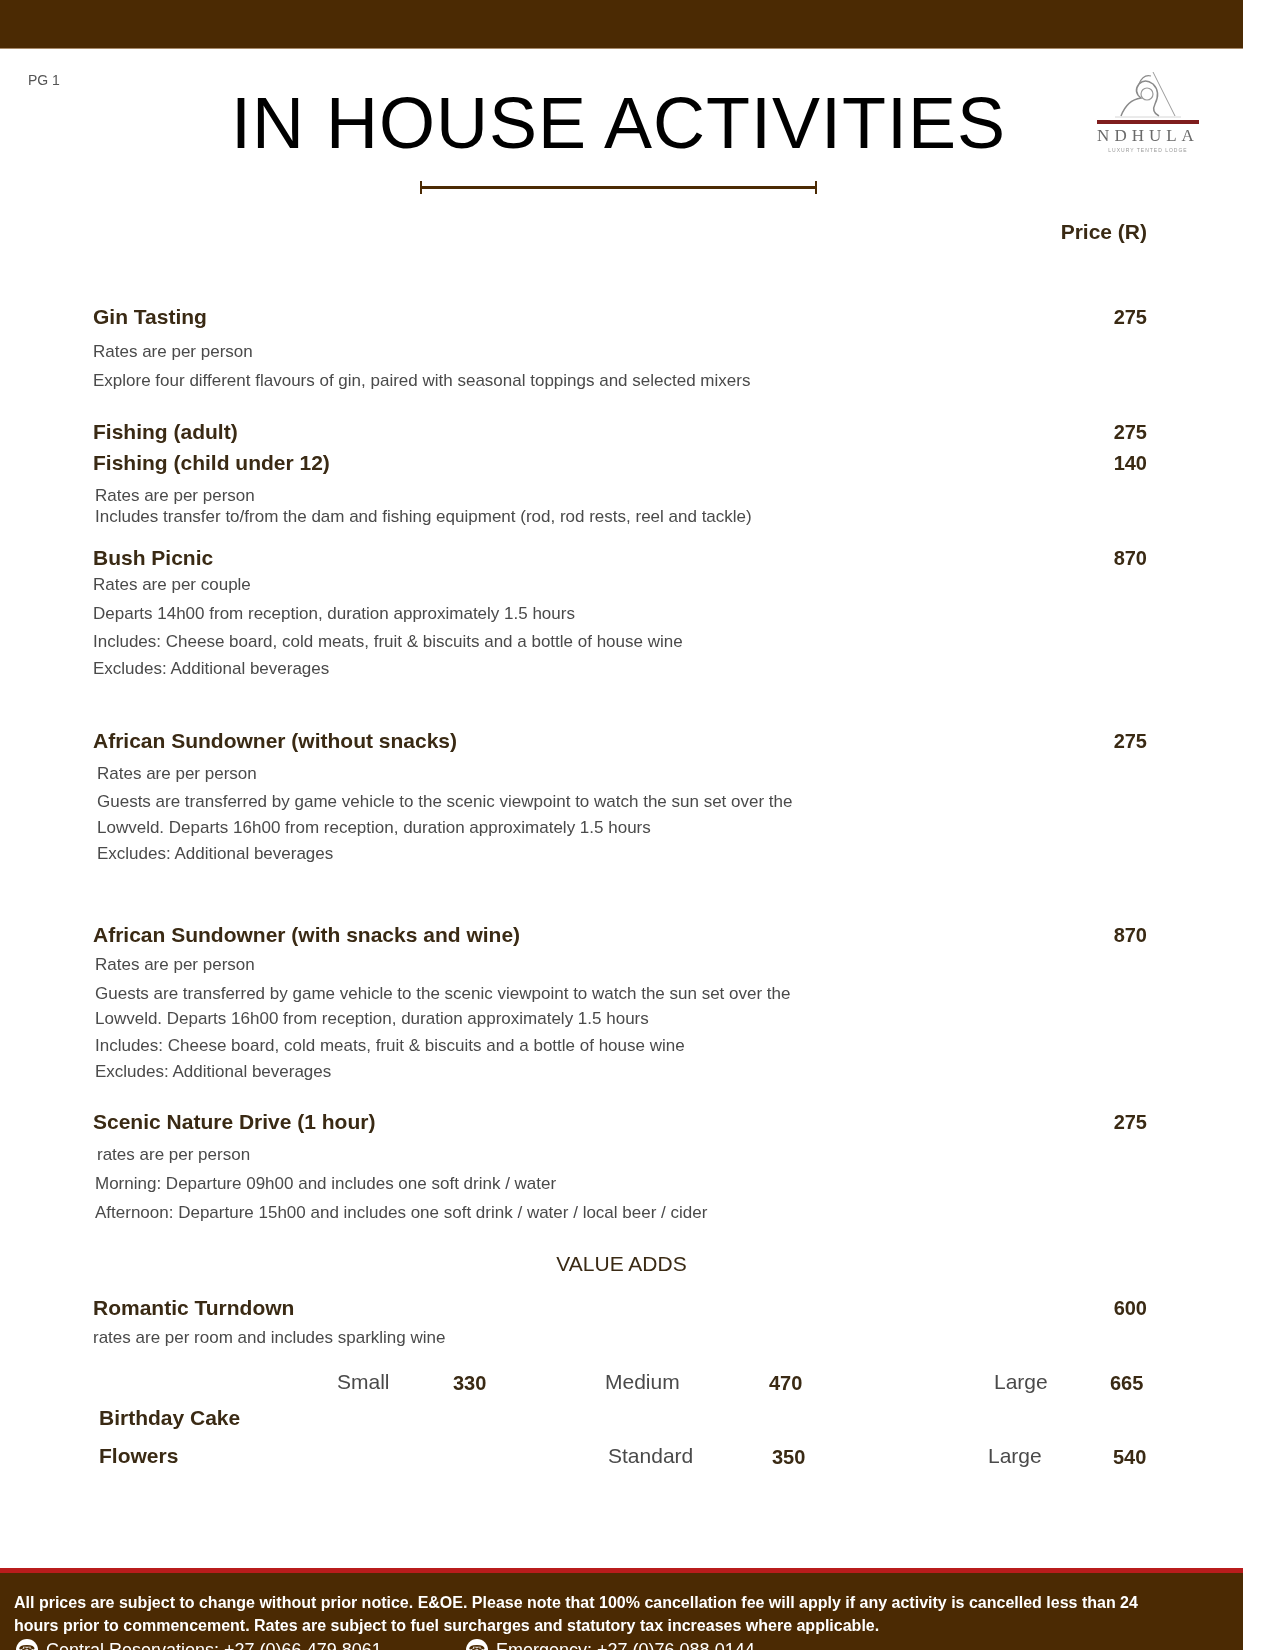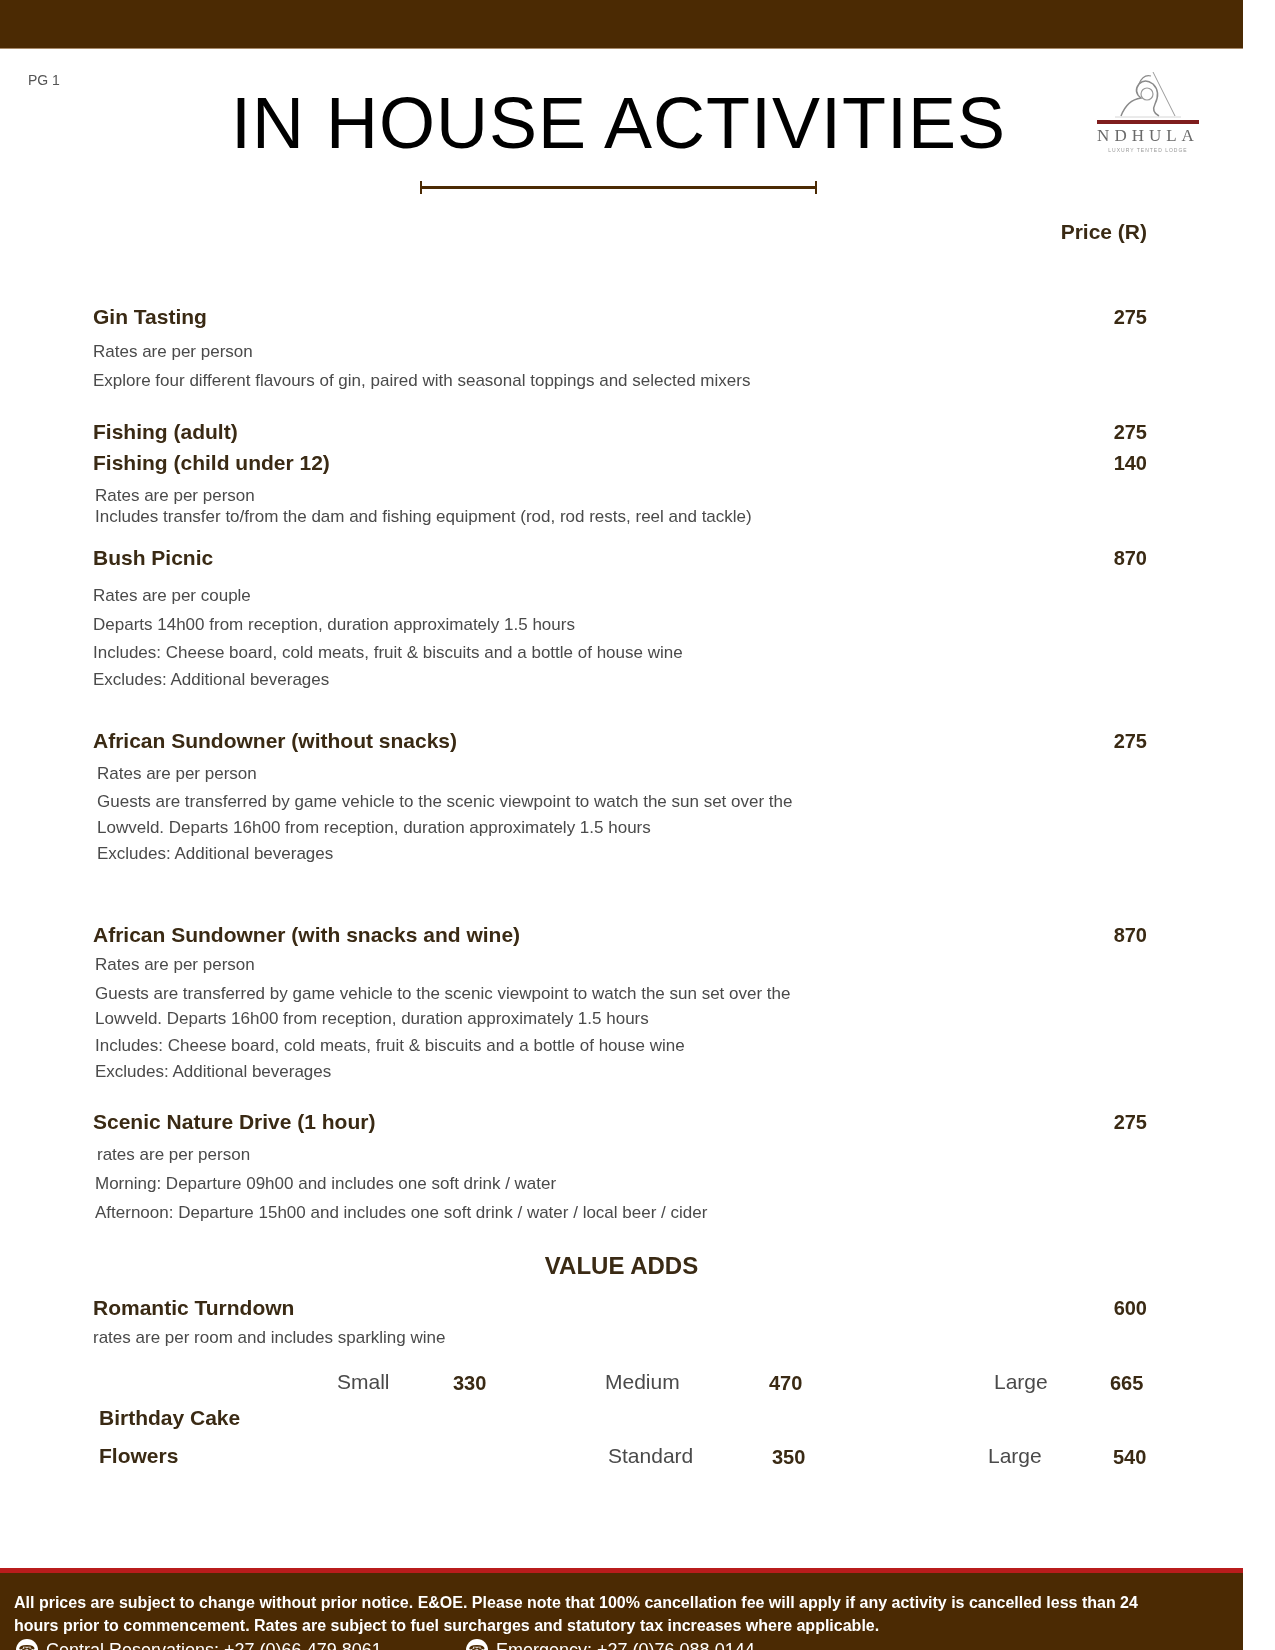--- a/index.html
+++ b/index.html
@@ -56,21 +56,21 @@
   .row { position: absolute; left: 93px; right: 128px; }
   .h {
     font-size: 21px; font-weight: bold; color: #3a2a14;
     display: flex; justify-content: space-between; align-items: baseline;
   }
   .h .price { font-size: 20px; }
   .d { font-size: 17px; color: #4a4a4a; line-height: 1; }
 
   .value-adds {
     position: absolute; left: 0; width: 1243px; top: 1252px; text-align: center;
-    font-size: 24px; font-weight: bold; color: #3a2a14;
+    font-size: 21px; font-weight: normal; color: #3a2a14;
   }
 
   .opt { position: absolute; font-size: 21px; }
   .opt.label { color: #4a4a4a; font-weight: normal; }
   .opt.val { font-weight: bold; color: #3a2a14; font-size: 20px; text-align: center; }
   .opt.name { font-weight: bold; color: #3a2a14; }
 
   .footer {
     position: absolute; left: 0; top: 1568px; width: 1243px; height: 82px;
     background: #4b2a03; color: #ffffff;
@@ -133,21 +133,21 @@
     </div>
   <div class="d" style="margin-top:12px;padding-left:2px;">Rates are per person</div>
   <div class="d" style="margin-top:4px;padding-left:2px;">Includes transfer to/from the dam and fishing equipment (rod, rod rests, reel and tackle)</div>
 </div>
 
 <div class="row" style="top:546px;">
   <div class="h">
       <span>Bush Picnic</span>
       <span class="price">870</span>
     </div>
-  <div class="d" style="margin-top:17px;">Rates are per couple</div>
+  <div class="d" style="margin-top:6px;">Rates are per couple</div>
   <div class="d" style="margin-top:12px;">Departs 14h00 from reception, duration approximately 1.5 hours</div>
   <div class="d" style="margin-top:11px;">Includes:  Cheese board, cold meats, fruit &amp; biscuits and a bottle of house wine</div>
   <div class="d" style="margin-top:10px;">Excludes: Additional beverages</div>
 </div>
 
 <div class="row" style="top:729px;">
   <div class="h">
       <span>African Sundowner (without snacks)</span>
       <span class="price">275</span>
     </div>

